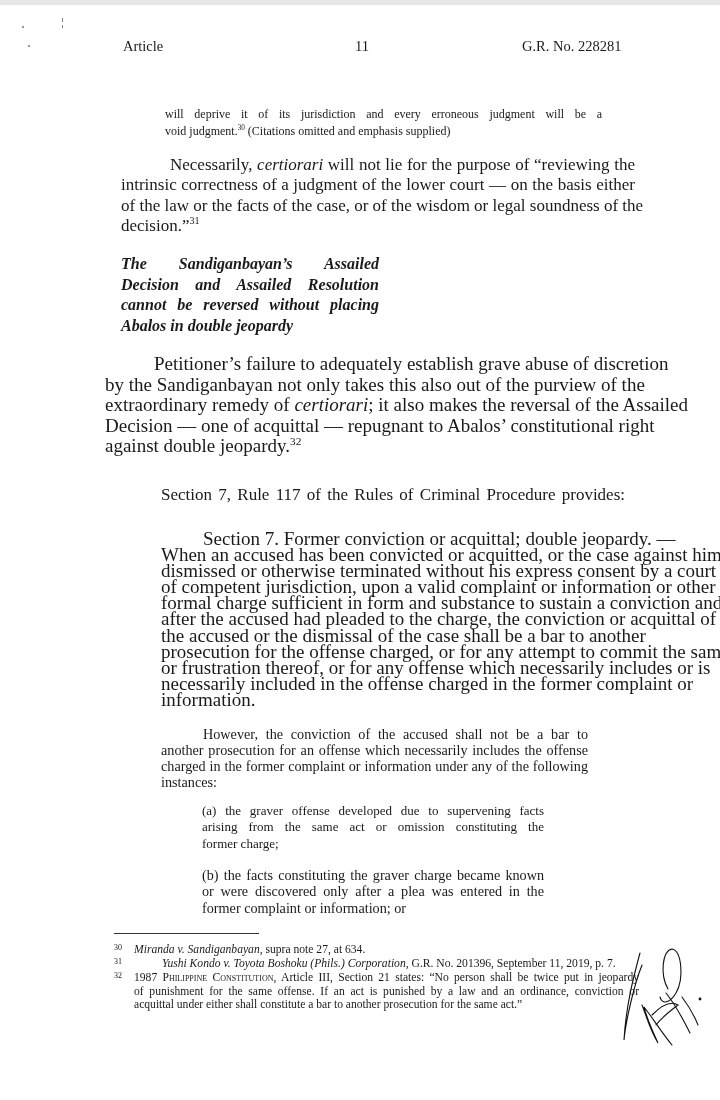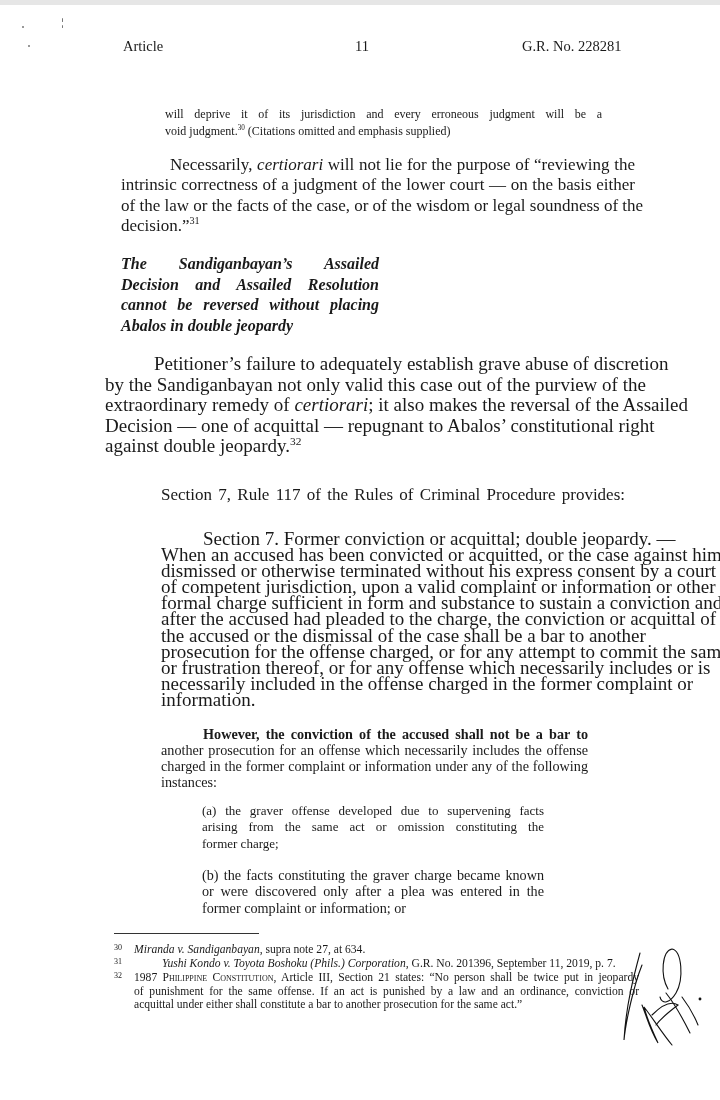--- a/index.html
+++ b/index.html
@@ -58,21 +58,21 @@
 
 <div class="abs heading">
   <span class="line">The Sandiganbayan’s Assailed</span>
   <span class="line">Decision and Assailed Resolution</span>
   <span class="line">cannot be reversed without placing</span>
   <span class="line last">Abalos in double jeopardy</span>
 </div>
 
 <div class="abs para2">
   <span class="line" style="padding-left:49px;">Petitioner’s failure to adequately establish grave abuse of discretion</span>
-  <span class="line">by the Sandiganbayan not only valid this case out of the purview of the</span>
+  <span class="line">by the Sandiganbayan not only takes this also out of the purview of the</span>
   <span class="line"><span>extraordinary remedy of </span><i>certiorari</i><span>; it also makes the reversal of the Assailed</span></span>
   <span class="line">Decision — one of acquittal — repugnant to Abalos’ constitutional right</span>
   <span class="line last"><span>against double jeopardy.</span><sup>32</sup></span>
 </div>
 
 <div class="abs intro">
   <span class="line">Section 7, Rule 117 of the Rules of Criminal Procedure provides:</span>
 </div>
 
 <div class="abs q2">
@@ -83,21 +83,21 @@
   <span class="line">formal charge sufficient in form and substance to sustain a conviction and</span>
   <span class="line">after the accused had pleaded to the charge, the conviction or acquittal of</span>
   <span class="line">the accused or the dismissal of the case shall be a bar to another</span>
   <span class="line">prosecution for the offense charged, or for any attempt to commit the same</span>
   <span class="line">or frustration thereof, or for any offense which necessarily includes or is</span>
   <span class="line">necessarily included in the offense charged in the former complaint or</span>
   <span class="line last">information.</span>
 </div>
 
 <div class="abs q3">
-  <span class="line" style="padding-left:42px;font-weight:bold;">However, the conviction of the accused shall not be a bar to</span>
+  <span class="line" style="padding-left:42px;">However, the conviction of the accused shall not be a bar to</span>
   <span class="line">another prosecution for an offense which necessarily includes the offense</span>
   <span class="line">charged in the former complaint or information under any of the following</span>
   <span class="line last">instances:</span>
 </div>
 
 <div class="abs qa">
   <span class="line">(a) the graver offense developed due to supervening facts</span>
   <span class="line">arising from the same act or omission constituting the</span>
   <span class="line last">former charge;</span>
 </div>

